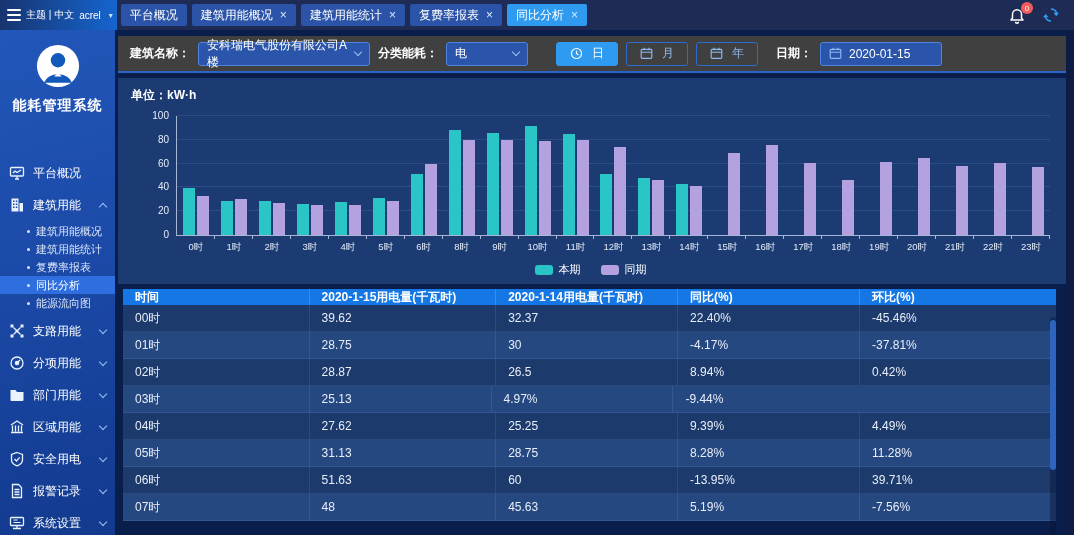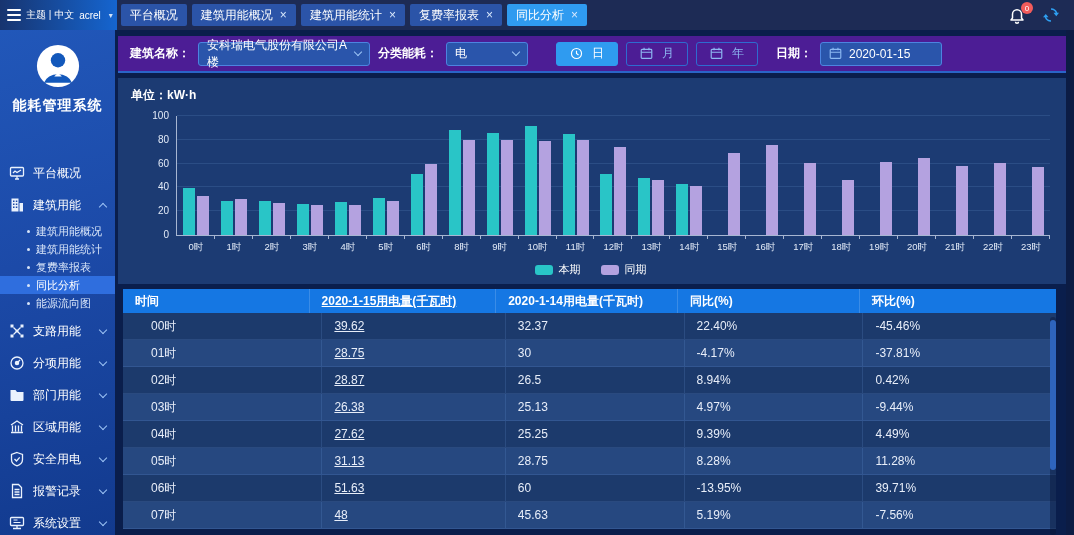--- a/index.html
+++ b/index.html
@@ -41,21 +41,21 @@
   .sub { padding:1px 0 3px; }
   .si { height:18px; display:flex; align-items:center; padding-left:27px; font-size:11px; color:#d7e4f8;
         gap:6px; cursor:pointer; white-space:nowrap; }
   .si .dot { width:3px; height:3px; border-radius:50%; background:#d7e4f8; flex:0 0 3px; }
   .si.active { background:#2f6ede; color:#fff; }
 
   .main { flex:1; padding:6px 8px 0 3px; display:flex; flex-direction:column; gap:5px; }
   .right-strip { position:absolute; right:0; top:30px; bottom:0; width:8px; background:#0c1c44; }
 
   
-  .filter-panel { flex:0 0 37px; background:#4c1d95; border-bottom:2px solid #2a64c8;
+  .filter-panel { flex:0 0 37px; background:#404040; border-bottom:2px solid #2a64c8;
                   display:flex; align-items:center; padding:0 12px; gap:8px; }
   .fl { font-size:12px; color:#fff; font-weight:bold; white-space:nowrap; }
   .sel { height:24px; background:#2a55ab; border:1px solid #4c84e0; border-radius:3px; display:flex;
          align-items:center; padding:0 8px; color:#fff; font-size:12px; cursor:pointer; }
   .sel .schev { width:6px; height:6px; border-right:1.5px solid #9cc3f5; border-bottom:1.5px solid #9cc3f5;
                 transform:rotate(45deg); margin-left:auto; margin-top:-3px; }
   .sel-building { width:172px; }
   .sel-energy { width:82px; margin-right:14px; }
   .pgroup { display:flex; gap:8px; margin-left:6px; }
   .pbtn { height:24px; padding:0 13px; border-radius:3px; border:1px solid #2e6bd0; color:#8db9f2;
@@ -82,30 +82,30 @@
   .xlab { position:absolute; top:100%; margin-top:6px; width:140%; left:-20%; text-align:center;
           font-size:9.5px; color:#e3ebf8; white-space:nowrap; }
   .gtick { position:absolute; right:0; top:100%; height:4px; width:0; border-right:1px solid #a7b6d2; }
   .legend { position:absolute; bottom:7px; left:0; right:3px; display:flex; justify-content:center;
             gap:20px; font-size:11px; color:#fff; align-items:center; }
   .litem { display:flex; align-items:center; cursor:pointer; }
   .sw { width:18px; height:10px; border-radius:3px; display:inline-block; margin-right:6px; }
 
   
   .table-wrap { flex:1; position:relative; margin:0 10px 0 5px; overflow:hidden; }
-  .thead { display:flex; height:24px; background:#1577e3; font-size:12px; font-weight:bold; color:#fff;justify-content:space-between; }
+  .thead { display:flex; height:16px; background:#1577e3; font-size:12px; font-weight:bold; color:#fff;justify-content:space-between; }
   .hcell { display:flex; align-items:center; padding-left:12px; border-right:1px solid rgba(255,255,255,.16); }
   .hcell:last-child { border-right:none; }
   .trow { display:flex; height:27px; font-size:12px; color:#e8eef9;
-          border-bottom:1px solid rgba(125,175,245,.14);padding-left:16px; }
+          border-bottom:1px solid rgba(125,175,245,.14); }
   .trow.even { background:#1c3a6c; }
   .trow.odd  { background:#264880; }
   .cell { display:flex; align-items:center; padding-left:12px; border-right:1px solid rgba(125,175,245,.16); }
   .cell:last-child { border-right:none; }
-  .c0{width:20%;} .c1{width:20%;text-decoration:underline;} .c2{width:19.5%;} .c3{width:19.5%;} .c4{width:21%;}
+  .c0{width:20%;} .c1{width:20%;} .c2{width:19.5%;} .c3{width:19.5%;} .c4{width:21%;}
   .vscroll { position:absolute; right:0; top:28px; bottom:0; width:6px; background:rgba(8,22,56,.45);
              border-radius:3px; cursor:pointer; }
   .vthumb { position:absolute; top:3px; left:0; width:6px; height:150px; background:#2e64bd; border-radius:3px; }
 </style>
 </head>
 <body>
 
 <div class="page">
 
   <header class="topbar">
@@ -542,21 +542,20 @@
             </div>
             <div class="trow even">
               <div class="cell c0">02时</div>
               <div class="cell c1">28.87</div>
               <div class="cell c2">26.5</div>
               <div class="cell c3">8.94%</div>
               <div class="cell c4">0.42%</div>
             </div>
             <div class="trow odd">
               <div class="cell c0">03时</div>
-              <div class="cell c1">26.38</div>
               <div class="cell c2">25.13</div>
               <div class="cell c3">4.97%</div>
               <div class="cell c4">-9.44%</div>
             </div>
             <div class="trow even">
               <div class="cell c0">04时</div>
               <div class="cell c1">27.62</div>
               <div class="cell c2">25.25</div>
               <div class="cell c3">9.39%</div>
               <div class="cell c4">4.49%</div>

